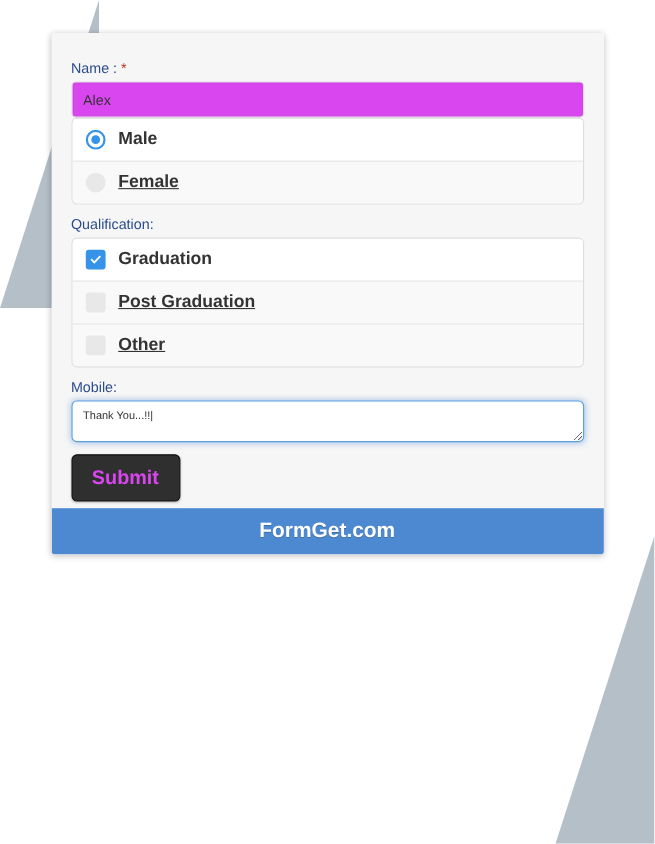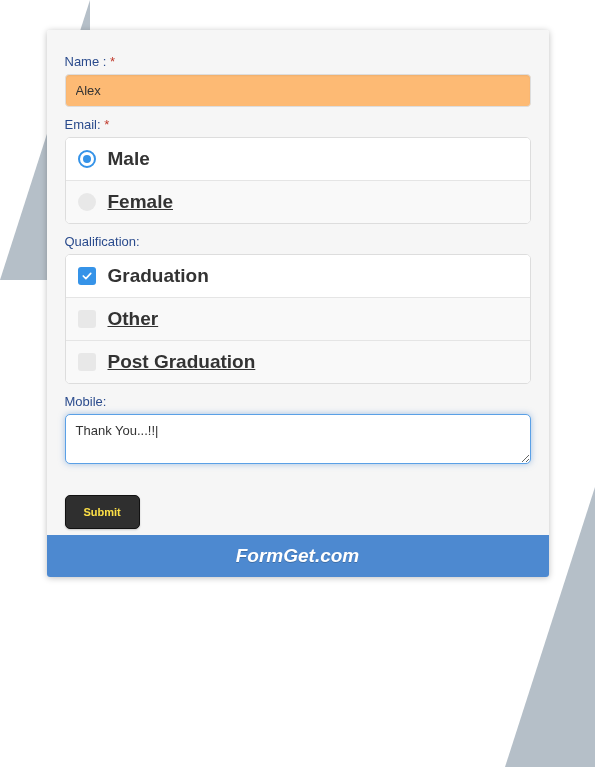--- a/index.html
+++ b/index.html
@@ -36,66 +36,66 @@
   border-radius: 3px;
   overflow: hidden;
 }
 .header, .footer {
   background: #4d89d0;
   color: #fff;
   text-align: center;
   font-weight: bold;
 }
 .header { padding: 12px 0; font-size: 20px; text-shadow: 0 1px 0 rgba(0,0,0,0.2);}
-.footer { padding: 10px 0; font-size: 19px; text-shadow: 0 1px 0 rgba(0,0,0,0.2); font-style: italic;}
+.footer { padding: 10px 0; font-size: 19px; text-shadow: 0 1px 0 rgba(0,0,0,0.2);}
 .form-body {
   background: #f6f6f6;
   padding: 14px 18px 6px 18px;
 }
 .label {
   font-size: 13px;
   color: #2a4b8d;
   margin: 10px 0 5px 0;
   display: block;
 }
 .req { color: #c0392b; }
 .text-input {
   width: 100%;
   padding: 8px 10px;
   font-size: 13px;
   color: #333;
-  background: #fdba74;
+  background: #d946ef;
   border: 1px solid #ddd;
   border-radius: 4px;
   box-shadow: inset 0 1px 2px rgba(0,0,0,0.06);
 }
 .textarea {
   width: 100%;
   padding: 8px 10px;
-  font-size: 13px;
+  font-size: 10px;
   color: #333;
   background: #fff;
   border: 1px solid #5aa0e6;
   border-radius: 5px;
   box-shadow: 0 0 6px rgba(77,137,208,0.5);
   resize: both;
-  height: 50px;
+  height: 38px;
   font-family: Arial, Helvetica, sans-serif;
 }
 .option-group {
   border: 1px solid #ddd;
   border-radius: 5px;
   overflow: hidden;
   background: #fff;
 }
 .option-row {
   display: flex;
   align-items: center;
   padding: 10px 12px;
-  font-size: 19px;
+  font-size: 16px;
   font-weight: bold;
   color: #333;
   cursor: pointer;
   background: #f9f9f9;
 }
 .option-row + .option-row { border-top: 1px solid #e5e5e5; text-decoration: underline; }
 .option-row.active { background: #fff; }
 .ctrl {
   width: 18px; height: 18px;
   margin-right: 12px;
@@ -116,27 +116,27 @@
   background: #3593e8;
   border-radius: 50%;
 }
 .ctrl.box { border-radius: 3px; }
 .ctrl.box-on {
   background: #3593e8;
   border-radius: 3px;
 }
 .ctrl.box-on svg { width: 12px; height: 12px; }
 .submit-btn {
-  margin-top: 27px;
+  margin-top: 6px;
   padding: 10px 18px;
   background: #2f2f2f;
-  color: #fde047;
+  color: #d946ef;
   border: 1px solid #111;
   border-radius: 5px;
-  font-size: 11px;
+  font-size: 18px;
   font-weight: bold;
   cursor: pointer;
   box-shadow: 0 1px 2px rgba(0,0,0,0.2);
 }
 </style>
 </head>
 <body>
 
 <div class="bg-tri-left"></div>
 <div class="bg-tri-right"></div>
@@ -144,24 +144,20 @@
 <div class="card">
 
   <div class="form-body">
 
     <label class="label">
       <span>Name :</span>
       <span class="req">*</span>
     </label>
     <input class="text-input" value="Alex" style="">
 
-    <label class="label">
-      <span>Email:</span>
-      <span class="req">*</span>
-    </label>
 
     <div class="option-group">
       <div class="option-row active">
         <span class="ctrl radio-on"></span>
         <span>Male</span>
       </div>
       <div class="option-row">
         <span class="ctrl"></span>
         <span>Female</span>
       </div>
@@ -172,25 +168,25 @@
       <div class="option-row active">
         <span class="ctrl box-on">
           <svg viewBox="0 0 16 16">
               <path d="M3 8 L6.5 11.5 L13 4.5" stroke="#fff" stroke-width="2.2" fill="none" stroke-linecap="round" stroke-linejoin="round"></path>
             </svg>
         </span>
         <span>Graduation</span>
       </div>
       <div class="option-row">
         <span class="ctrl box"></span>
-        <span>Other</span>
+        <span>Post Graduation</span>
       </div>
       <div class="option-row">
         <span class="ctrl box"></span>
-        <span>Post Graduation</span>
+        <span>Other</span>
       </div>
     </div>
 
     <label class="label">Mobile:</label>
     <textarea class="textarea" style="">Thank You...!!|</textarea>
 
     <button class="submit-btn">Submit</button>
 
   </div>
 

